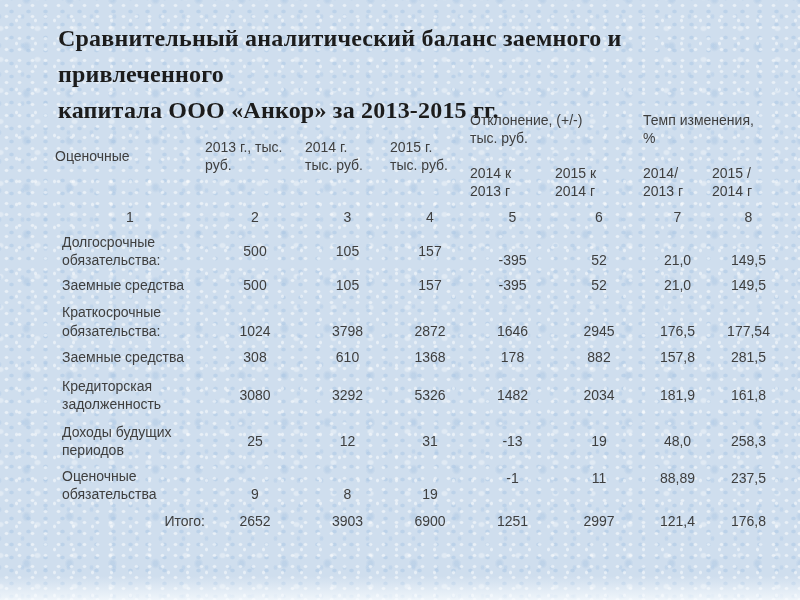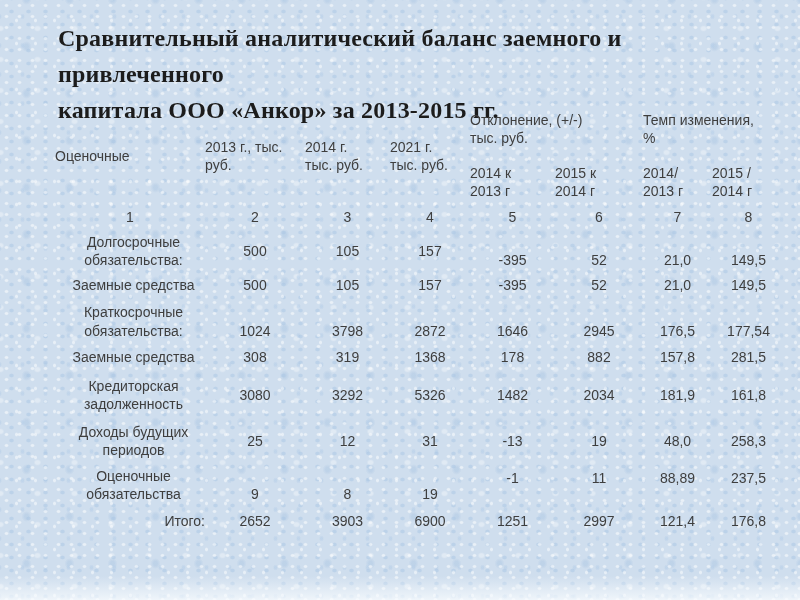--- a/index.html
+++ b/index.html
@@ -35,21 +35,21 @@
   col.w5{width:85px}col.w6{width:88px}col.w7{width:69px}col.w8{width:73px}
   th,td{border:none;padding:0;}
   th{font-weight:normal;text-align:left;vertical-align:middle;white-space:pre-line;}
   tr.h1{height:52px}
   tr.h2{height:44px}
   tr.h2 th{vertical-align:middle}
   th.grp{vertical-align:top;padding-top:3px;}
   tr.hnum{height:26px}
   tr.hnum td{text-align:center;vertical-align:middle;}
   tbody td{text-align:center;vertical-align:middle;}
-  tbody td.c1{text-align:center;padding-left:7px;}
+  tbody td.c1{text-align:left;padding-left:7px;}
   .row-0{height:42px}.row-1{height:26px}.row-2{height:47px}.row-3{height:25px}
   .row-4{height:50px}.row-5{height:42px}.row-6{height:46px}.row-7{height:27px}
   
   .row-0 td.c5,.row-0 td.c6,.row-0 td.c7,.row-0 td.c8{vertical-align:bottom;padding-bottom:3px;}
   .row-2 td.c2,.row-2 td.c3,.row-2 td.c4,.row-2 td.c5,.row-2 td.c6,.row-2 td.c7,.row-2 td.c8{vertical-align:bottom;padding-bottom:5px;}
   .row-6 td.c2,.row-6 td.c3,.row-6 td.c4{vertical-align:bottom;padding-bottom:5px;}
   .row-6 td.c5,.row-6 td.c6,.row-6 td.c7,.row-6 td.c8{vertical-align:top;padding-top:7px;}
   .row-7 td.c1{text-align:right;padding-left:0;}
 </style>
 </head>
@@ -70,21 +70,21 @@
         <col class="w7">
         <col class="w8">
     </colgroup>
     <thead>
       <tr class="h1">
         <th rowspan="2" class="c1">Оценочные</th>
         <th rowspan="2" class="c2">2013 г., тыс.
 руб.</th>
         <th rowspan="2" class="c3">2014 г.
 тыс. руб.</th>
-        <th rowspan="2" class="c4">2021 г.
+        <th rowspan="2" class="c4">2015 г.
 тыс. руб.</th>
         <th colspan="2" class="grp">Отклонение, (+/-)
 тыс. руб.</th>
         <th colspan="2" class="grp">Темп изменения,
 %</th>
       </tr>
       <tr class="h2">
         <th class="c5">2014 к
 2013 г</th>
         <th class="c6">2015 к
@@ -132,21 +132,21 @@
     <td class="c3">3798</td>
     <td class="c4">2872</td>
     <td class="c5">1646</td>
     <td class="c6">2945</td>
     <td class="c7">176,5</td>
     <td class="c8">177,54</td>
   </tr>
         <tr class="row-3">
     <td class="c1">Заемные средства</td>
     <td class="c2">308</td>
-    <td class="c3">319</td>
+    <td class="c3">610</td>
     <td class="c4">1368</td>
     <td class="c5">178</td>
     <td class="c6">882</td>
     <td class="c7">157,8</td>
     <td class="c8">281,5</td>
   </tr>
         <tr class="row-4">
     <td class="c1">Кредиторская задолженность</td>
     <td class="c2">3080</td>
     <td class="c3">3292</td>

